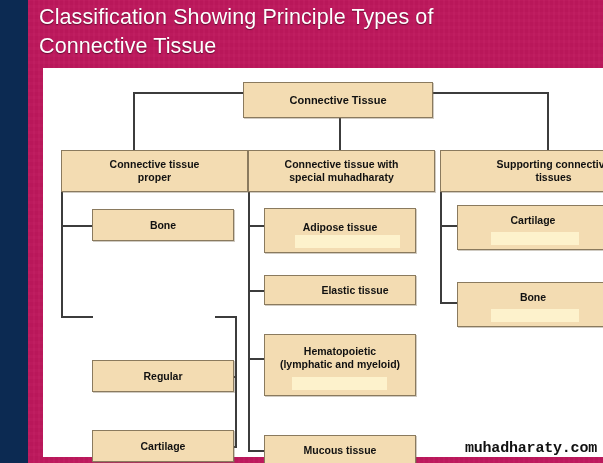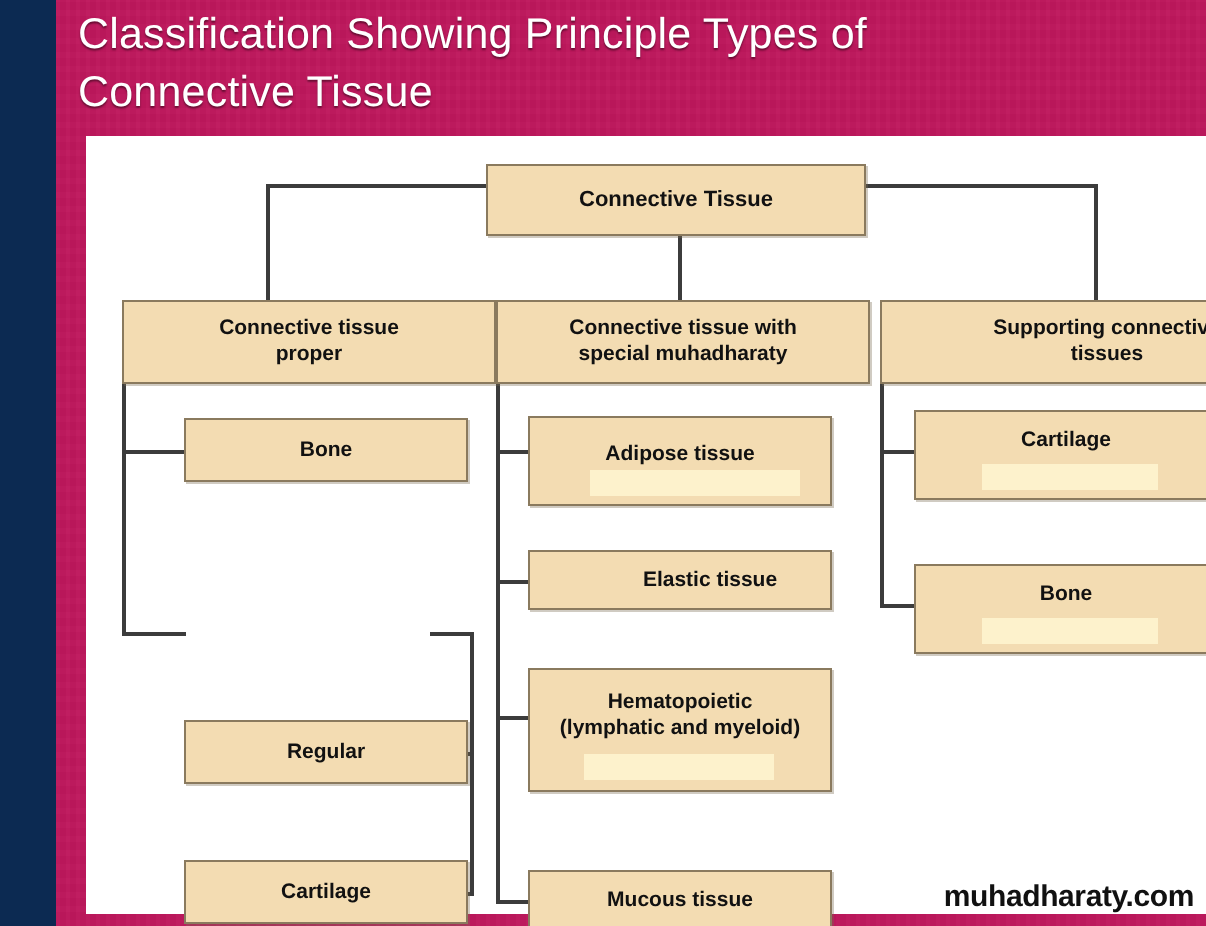--- a/index.html
+++ b/index.html
@@ -100,21 +100,21 @@
     z-index: 1;
   }
   .ln.h { height: 2px; }
   .ln.v { width: 2px; }
 
   #watermark {
     position: absolute;
     right: 12px;
     bottom: 6px;
     color: #111111;
-    font-family: Liberation Sans, sans-serif;
+    font-family: Liberation Mono, monospace;
     font-weight: bold;
     font-size: 15px;
     letter-spacing: -0.2px;
     z-index: 5;
   }
 </style>
 </head>
 <body>
 
 <div id="slide">

